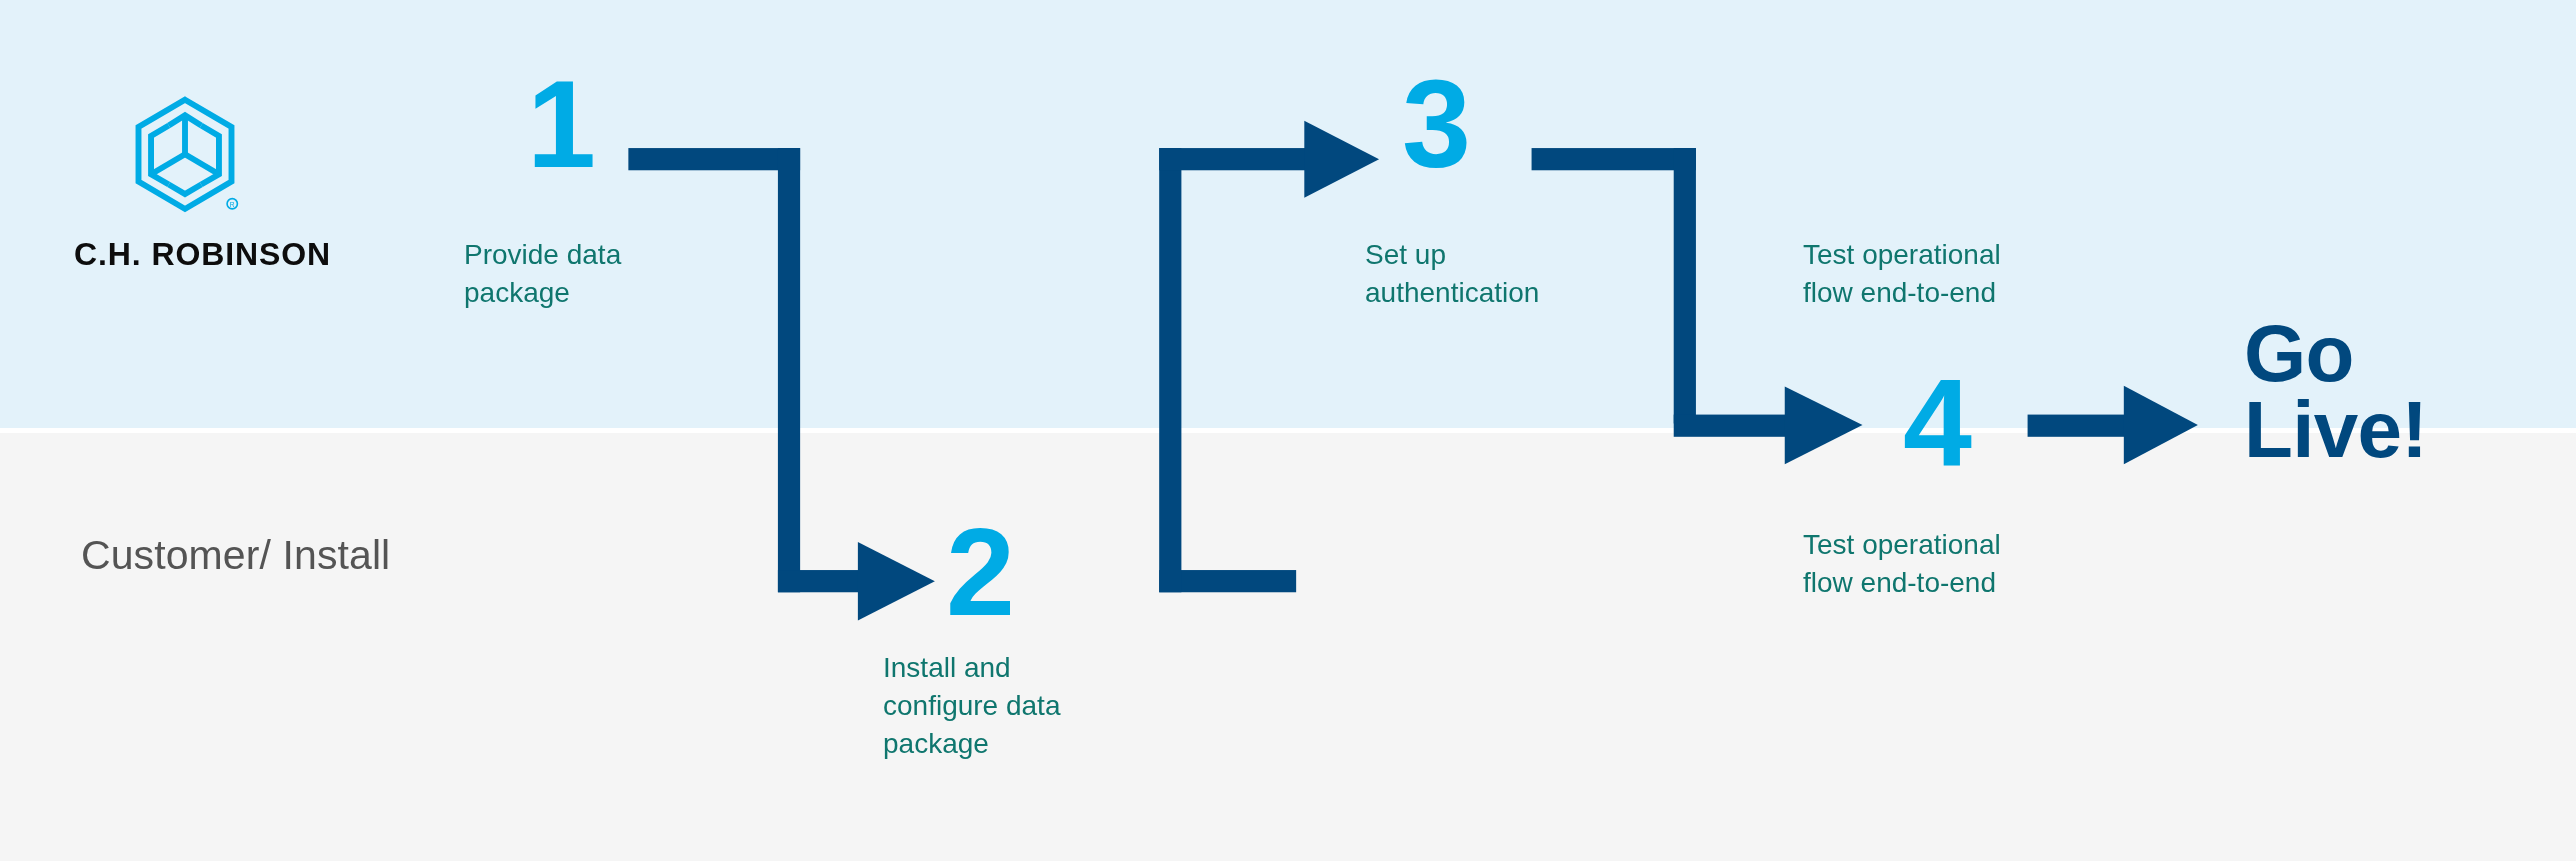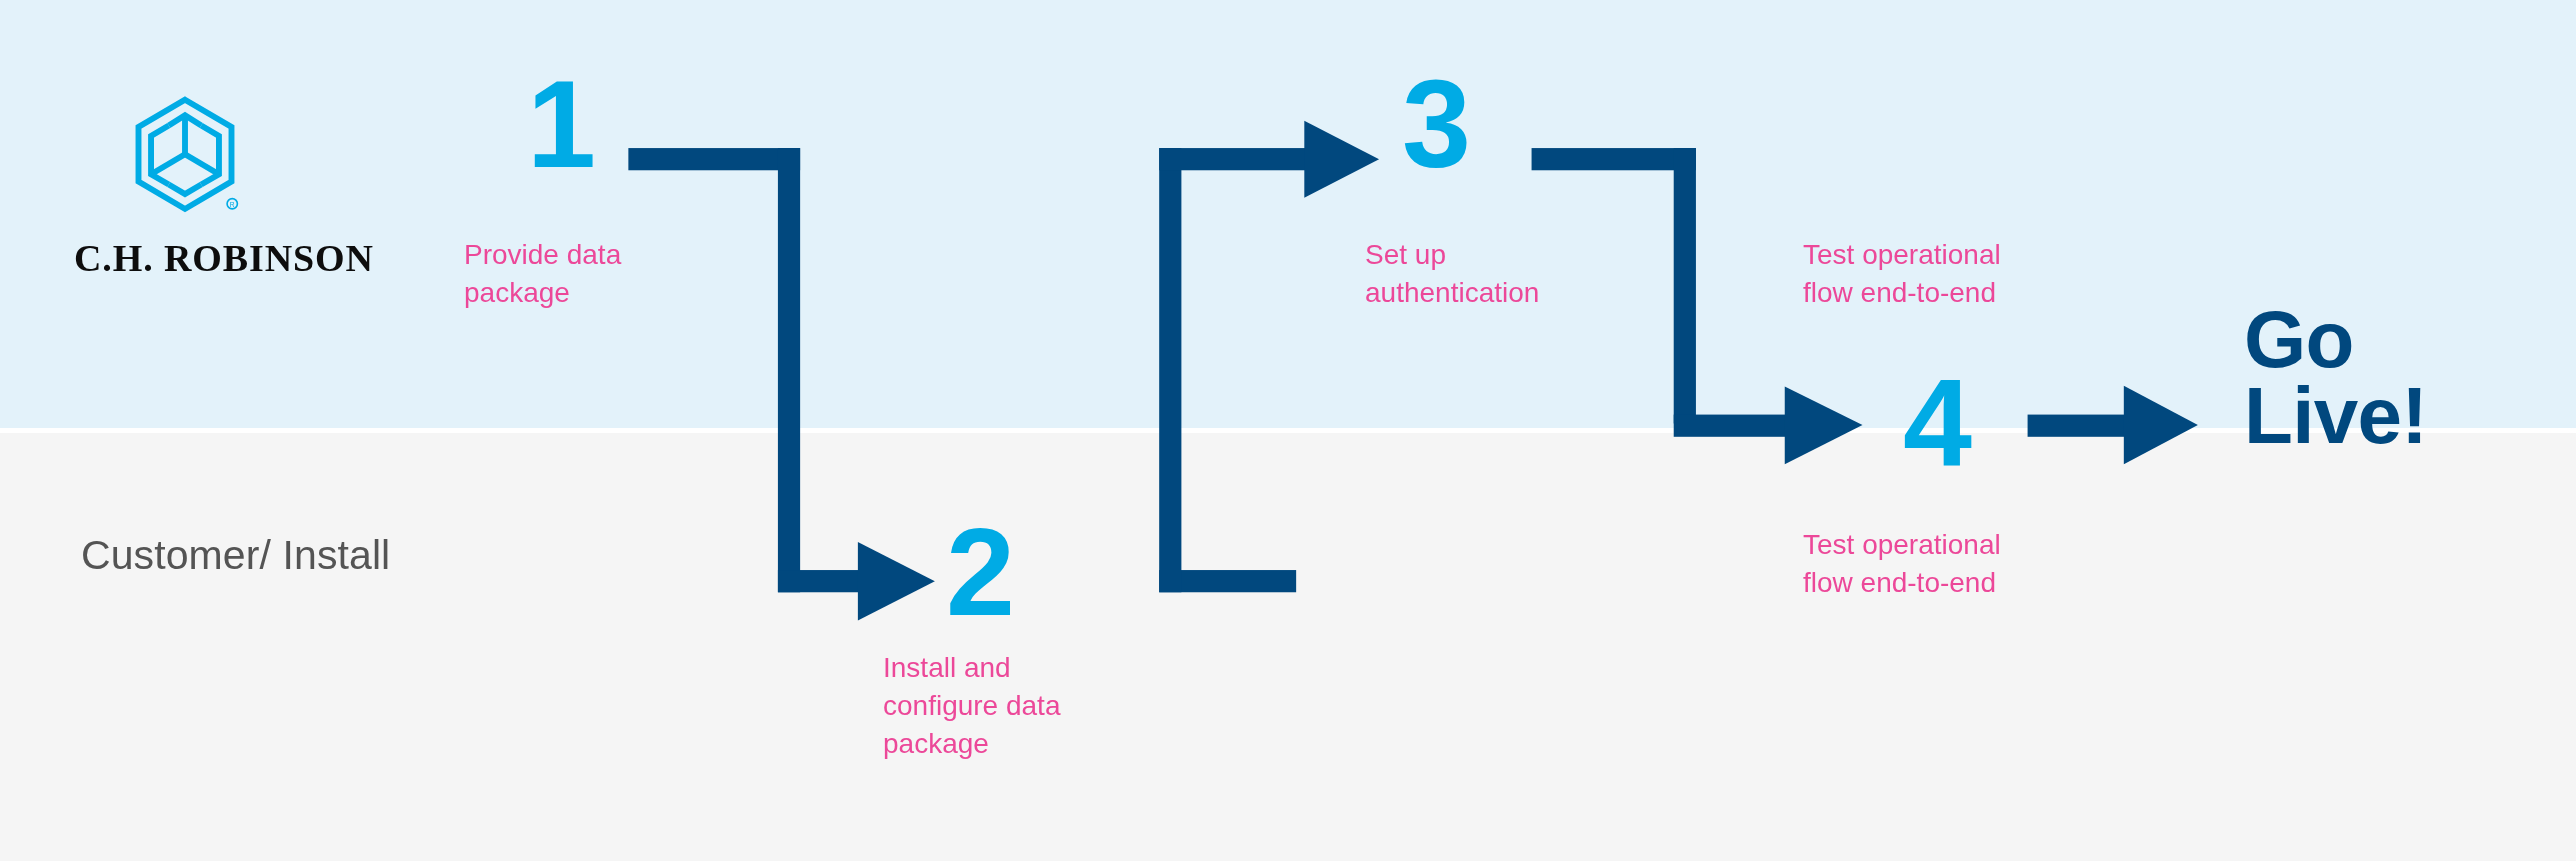--- a/index.html
+++ b/index.html
@@ -47,23 +47,23 @@
     width: 222px;
     text-align: center;
   }
   #logo-mark {
     display: block;
     margin: 0 auto;
   }
   #logo-wordmark {
     display: block;
     margin-top: 16.3px;
-    font-family: Liberation Serif, serif;
+    font-family: Liberation Sans, sans-serif;
     font-weight: bold;
-    font-size: 38px;
+    font-size: 32px;
     letter-spacing: 0.9px;
     color: #0d0d0d;
     white-space: nowrap;
   }
 
   
   #lane-label {
     position: absolute;
     left: 81px;
     top: 532px;
@@ -88,34 +88,34 @@
   #step-num-2 { left: 946px; top: 510px; }
   #step-num-3 { left: 1402px; top: 62px; }
   #step-num-4 { left: 1903px; top: 360px; }
 
   
   .step-caption {
     position: absolute;
     font-family: "Liberation Sans", sans-serif;
     font-size: 28px;
     line-height: 1.36;
-    color: #ec4899;
+    color: #0f766e;
     white-space: pre-line;
   }
   #step-caption-1 { left: 464px;  top: 236px; }
   #step-caption-2 { left: 883px; top: 649px; }
   #step-caption-3 { left: 1353px; top: 236px; margin-left: 12px; }
   #step-caption-3b { left: 1803px; top: 236px; }
   #step-caption-4 { left: 1803px; top: 526px; }
 
   
   #go-live {
     position: absolute;
     left: 2244px;
-    top: 302px;
+    top: 316px;
     font-family: "Liberation Sans", sans-serif;
     font-weight: bold;
     font-size: 80px;
     line-height: 0.95;
     color: #01487E;
     white-space: pre-line;
     letter-spacing: -0.7px;
   }
 </style>
 </head>

